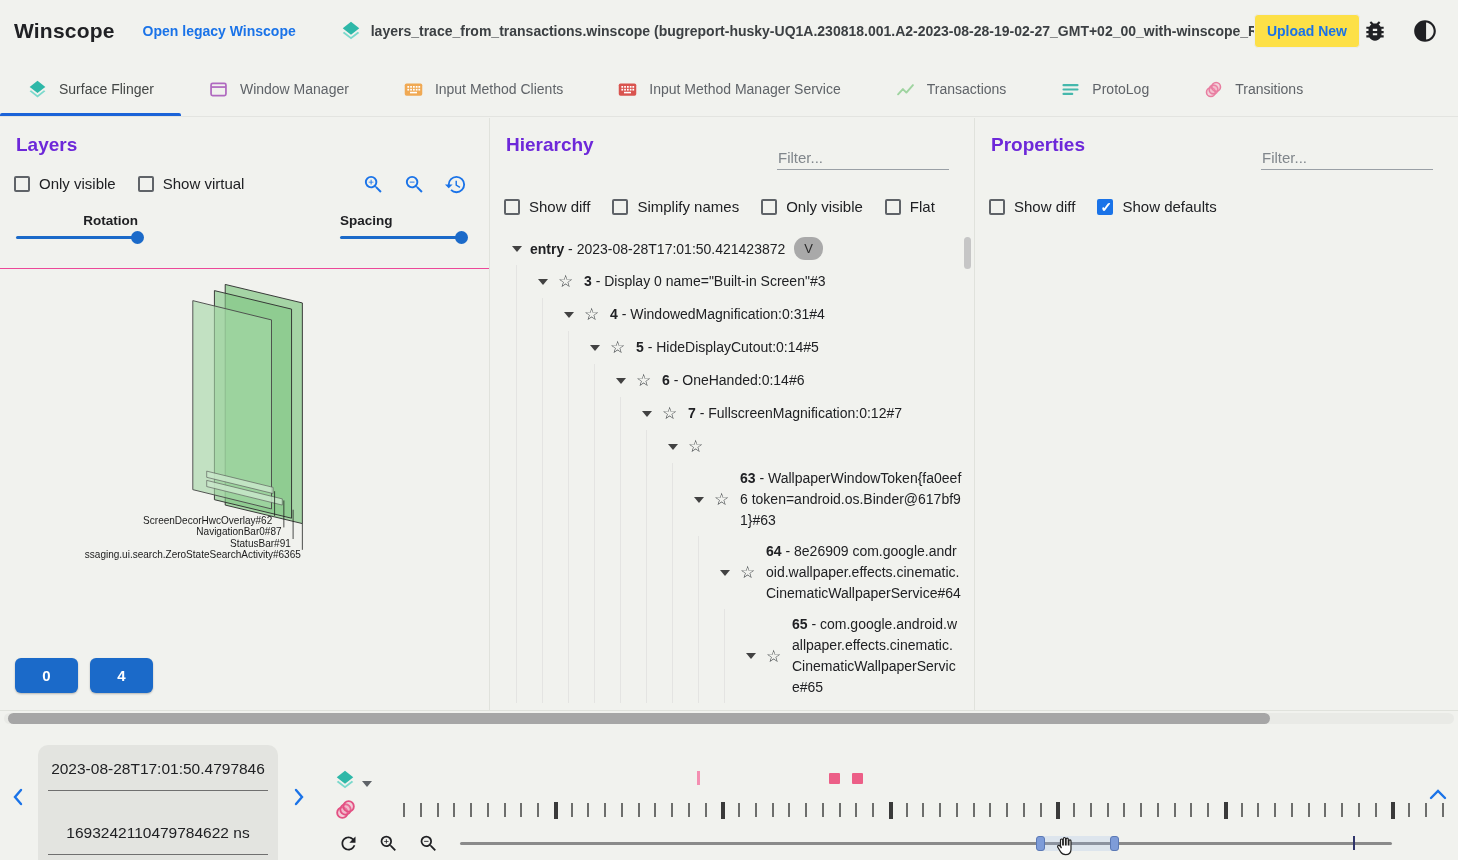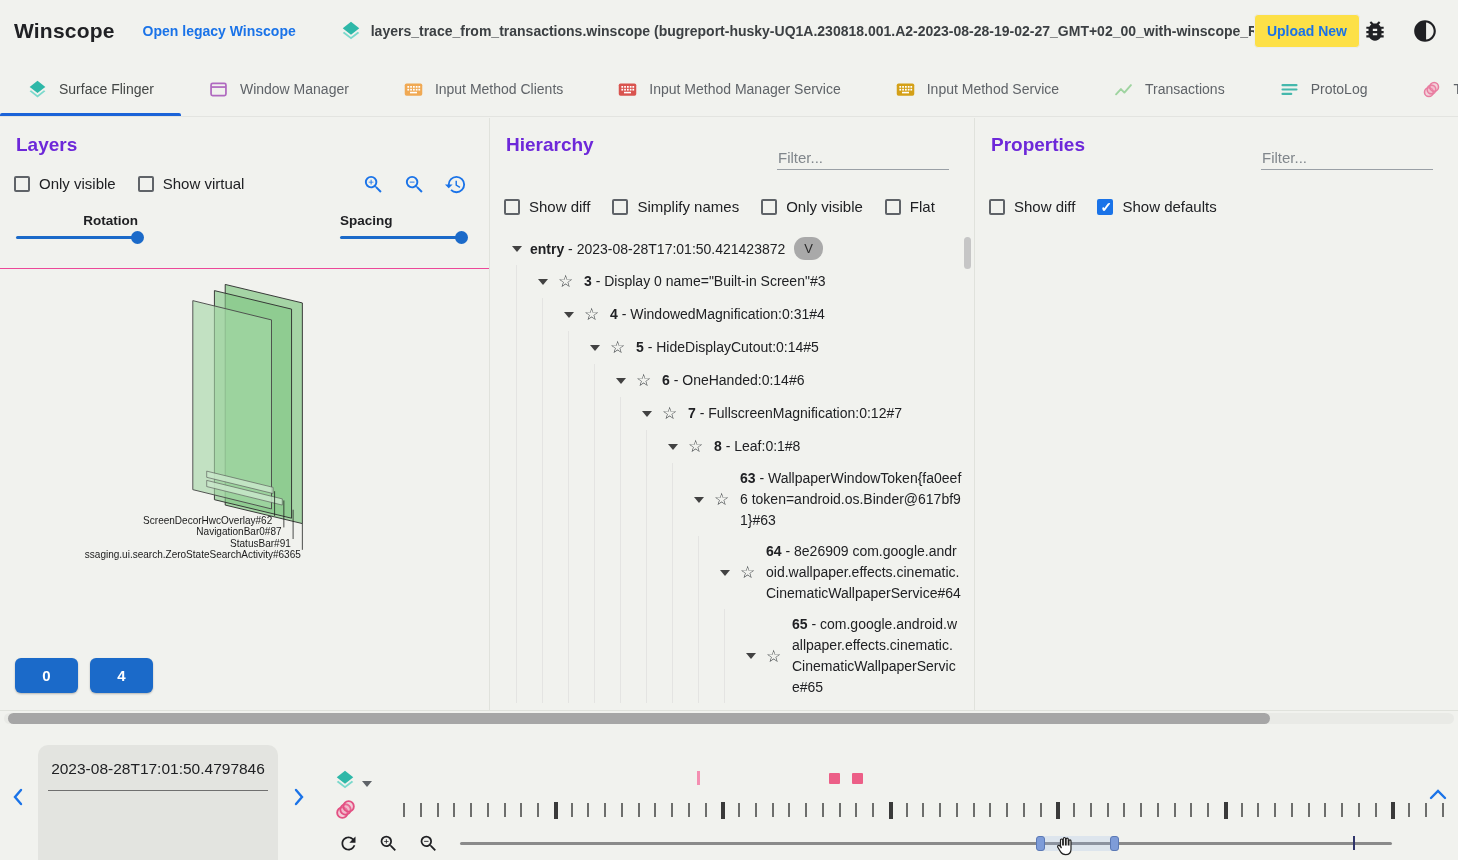--- a/index.html
+++ b/index.html
@@ -172,41 +172,20 @@
               <rect x="17.6" y="11.2" width="2" height="2"></rect>
               <rect x="8" y="14.6" width="8" height="1.8"></rect>
             </g>
           </svg>
         </span>
         <span>Input Method Manager Service</span>
       </div>
       <div class="tab">
         <span class="ticon">
           <svg class="icon-svg" viewBox="0 0 24 24">
-            <rect x="2" y="5" width="20" height="14" rx="2" fill="#d4a017"></rect>
-            <g fill="#ffffff">
-              <rect x="5" y="8" width="2" height="2"></rect>
-              <rect x="8.2" y="8" width="2" height="2"></rect>
-              <rect x="11.4" y="8" width="2" height="2"></rect>
-              <rect x="14.6" y="8" width="2" height="2"></rect>
-              <rect x="17.6" y="8" width="2" height="2"></rect>
-              <rect x="5" y="11.2" width="2" height="2"></rect>
-              <rect x="8.2" y="11.2" width="2" height="2"></rect>
-              <rect x="11.4" y="11.2" width="2" height="2"></rect>
-              <rect x="14.6" y="11.2" width="2" height="2"></rect>
-              <rect x="17.6" y="11.2" width="2" height="2"></rect>
-              <rect x="8" y="14.6" width="8" height="1.8"></rect>
-            </g>
-          </svg>
-        </span>
-        <span>Input Method Service</span>
-      </div>
-      <div class="tab">
-        <span class="ticon">
-          <svg class="icon-svg" viewBox="0 0 24 24">
             <polyline points="3.5,17.5 9,11.5 13,15.5 20.5,7" fill="none" stroke="#9fd4a0" stroke-width="2.2" stroke-linecap="round" stroke-linejoin="round"></polyline>
           </svg>
         </span>
         <span>Transactions</span>
       </div>
       <div class="tab">
         <span class="ticon">
           <svg class="icon-svg" viewBox="0 0 24 24">
             <g stroke="#45b8ac" stroke-width="2.4" stroke-linecap="round">
               <line x1="4" y1="7" x2="20" y2="7"></line>
@@ -385,21 +364,20 @@
             <span class="guide" style="left: 26px;"></span>
             <span class="guide" style="left: 52px;"></span>
             <span class="guide" style="left: 78px;"></span>
             <span class="guide" style="left: 104px;"></span>
             <span class="guide" style="left: 130px;"></span>
             <span class="guide" style="left: 156px;"></span>
             <span class="caret">
               <i></i>
             </span>
             <span class="star">☆</span>
-            <span class="ttext"><b>8</b> - Leaf:0:1#8</span>
           </div>
           <div class="trow" style="padding-left: 196px;">
             <span class="guide" style="left: 26px;"></span>
             <span class="guide" style="left: 52px;"></span>
             <span class="guide" style="left: 78px;"></span>
             <span class="guide" style="left: 104px;"></span>
             <span class="guide" style="left: 130px;"></span>
             <span class="guide" style="left: 156px;"></span>
             <span class="guide" style="left: 182px;"></span>
             <span class="caret">
@@ -465,20 +443,21 @@
     </div>
 
     <span class="nav-chev" style="left:10px; top:76px;">
       <svg class="icon-svg" viewBox="0 0 16 20">
           <polyline points="11,3 5,10 11,17" fill="none" stroke="#1a73e8" stroke-width="2.4" stroke-linecap="round"></polyline>
         </svg>
     </span>
 
     <div class="time-card">
       <div class="time-field" style="top:2px;">2023-08-28T17:01:50.4797846</div>
+      <div class="time-field" style="top:66px;">1693242110479784622 ns</div>
     </div>
 
     <span class="nav-chev" style="left:291px; top:76px;">
       <svg class="icon-svg" viewBox="0 0 16 20">
           <polyline points="5,3 11,10 5,17" fill="none" stroke="#1a73e8" stroke-width="2.4" stroke-linecap="round"></polyline>
         </svg>
     </span>
 
     <span class="trace-icon" style="left:334px; top:58px;">
       <svg class="icon-svg" viewBox="0 0 24 24">

